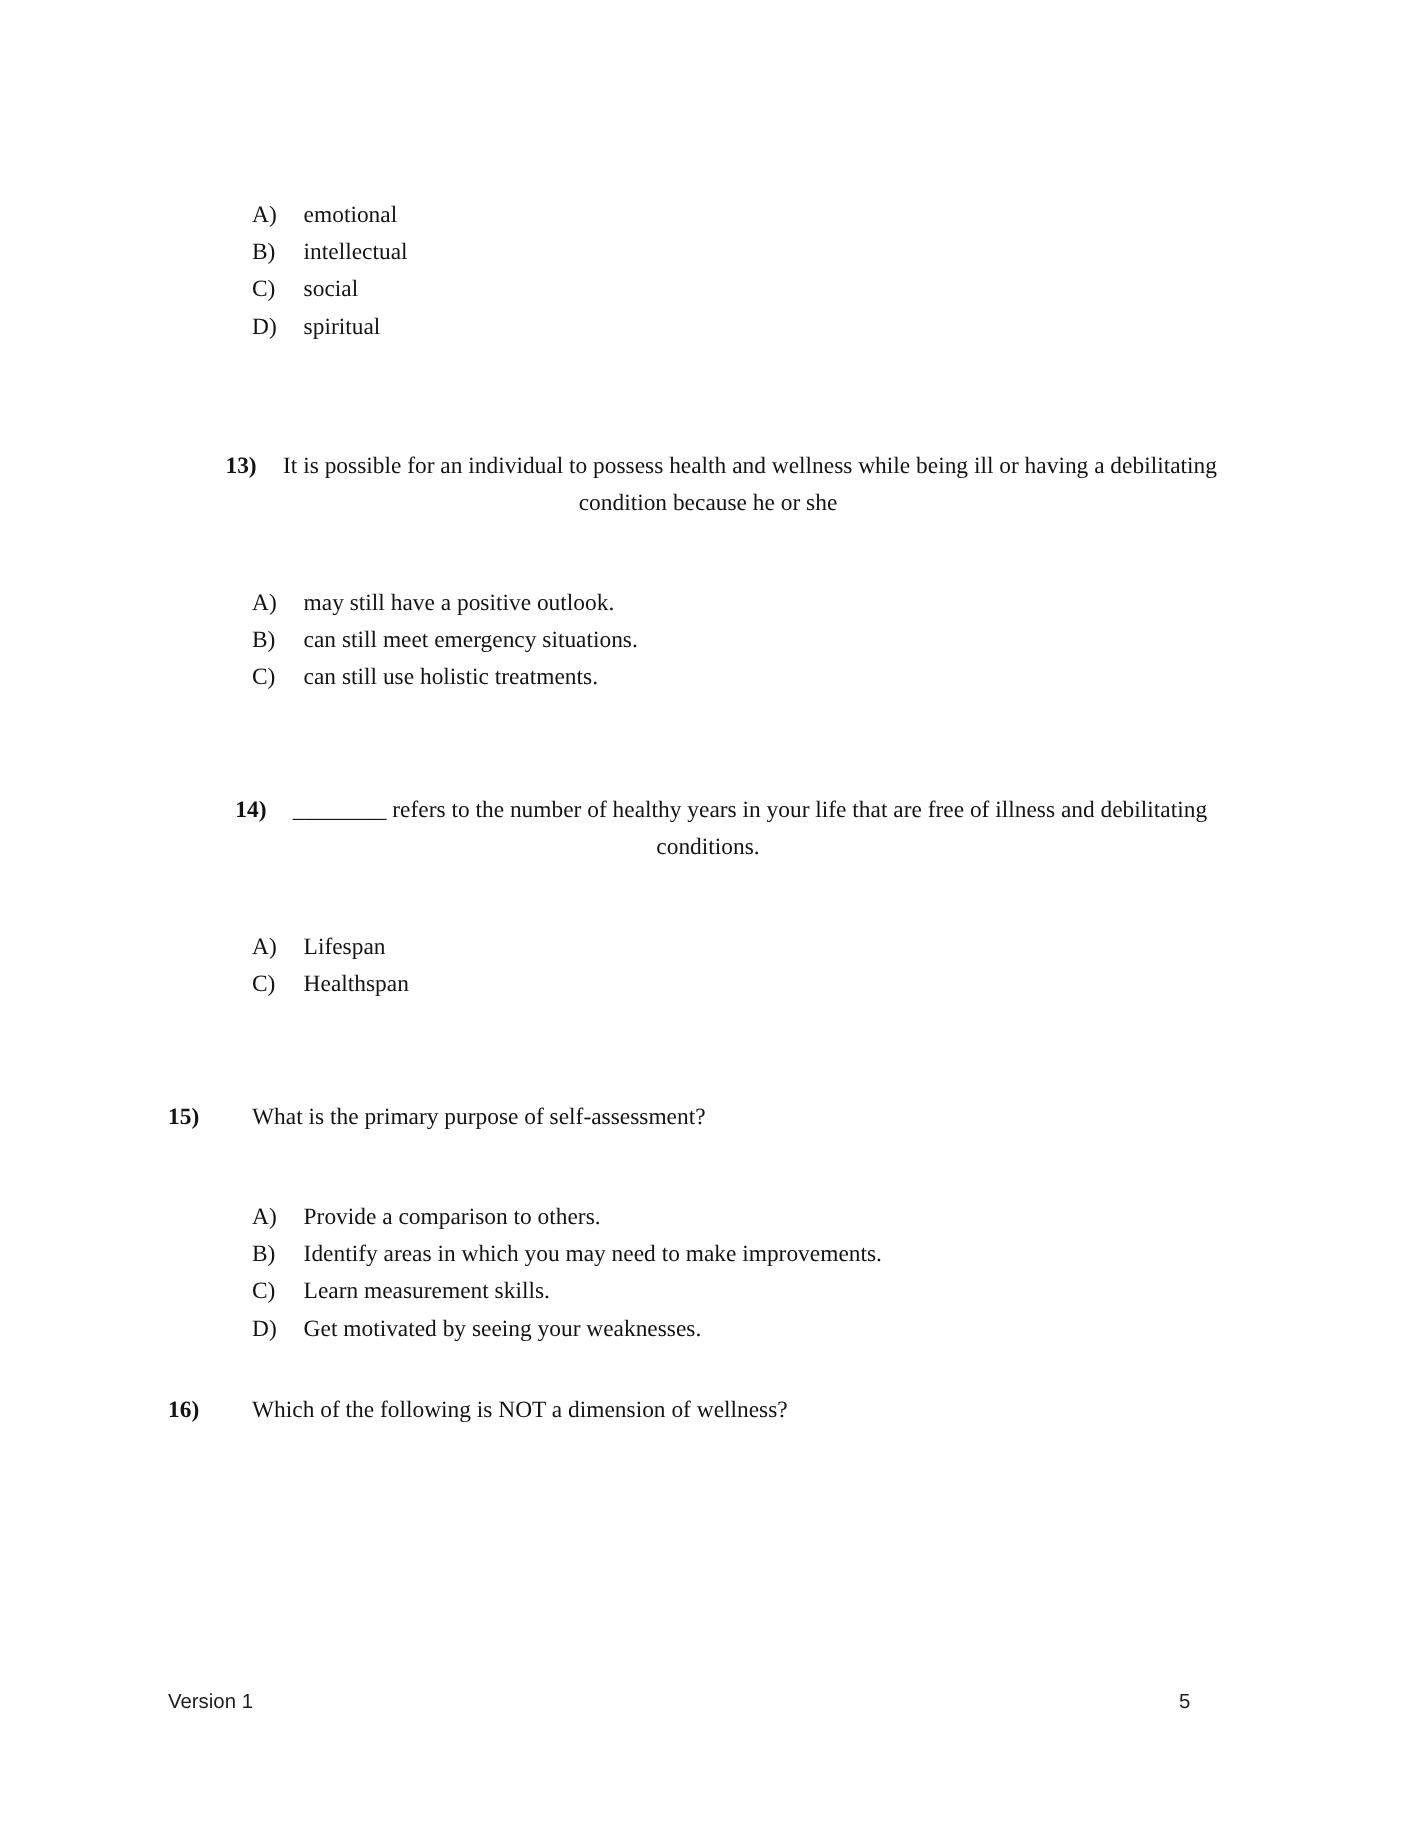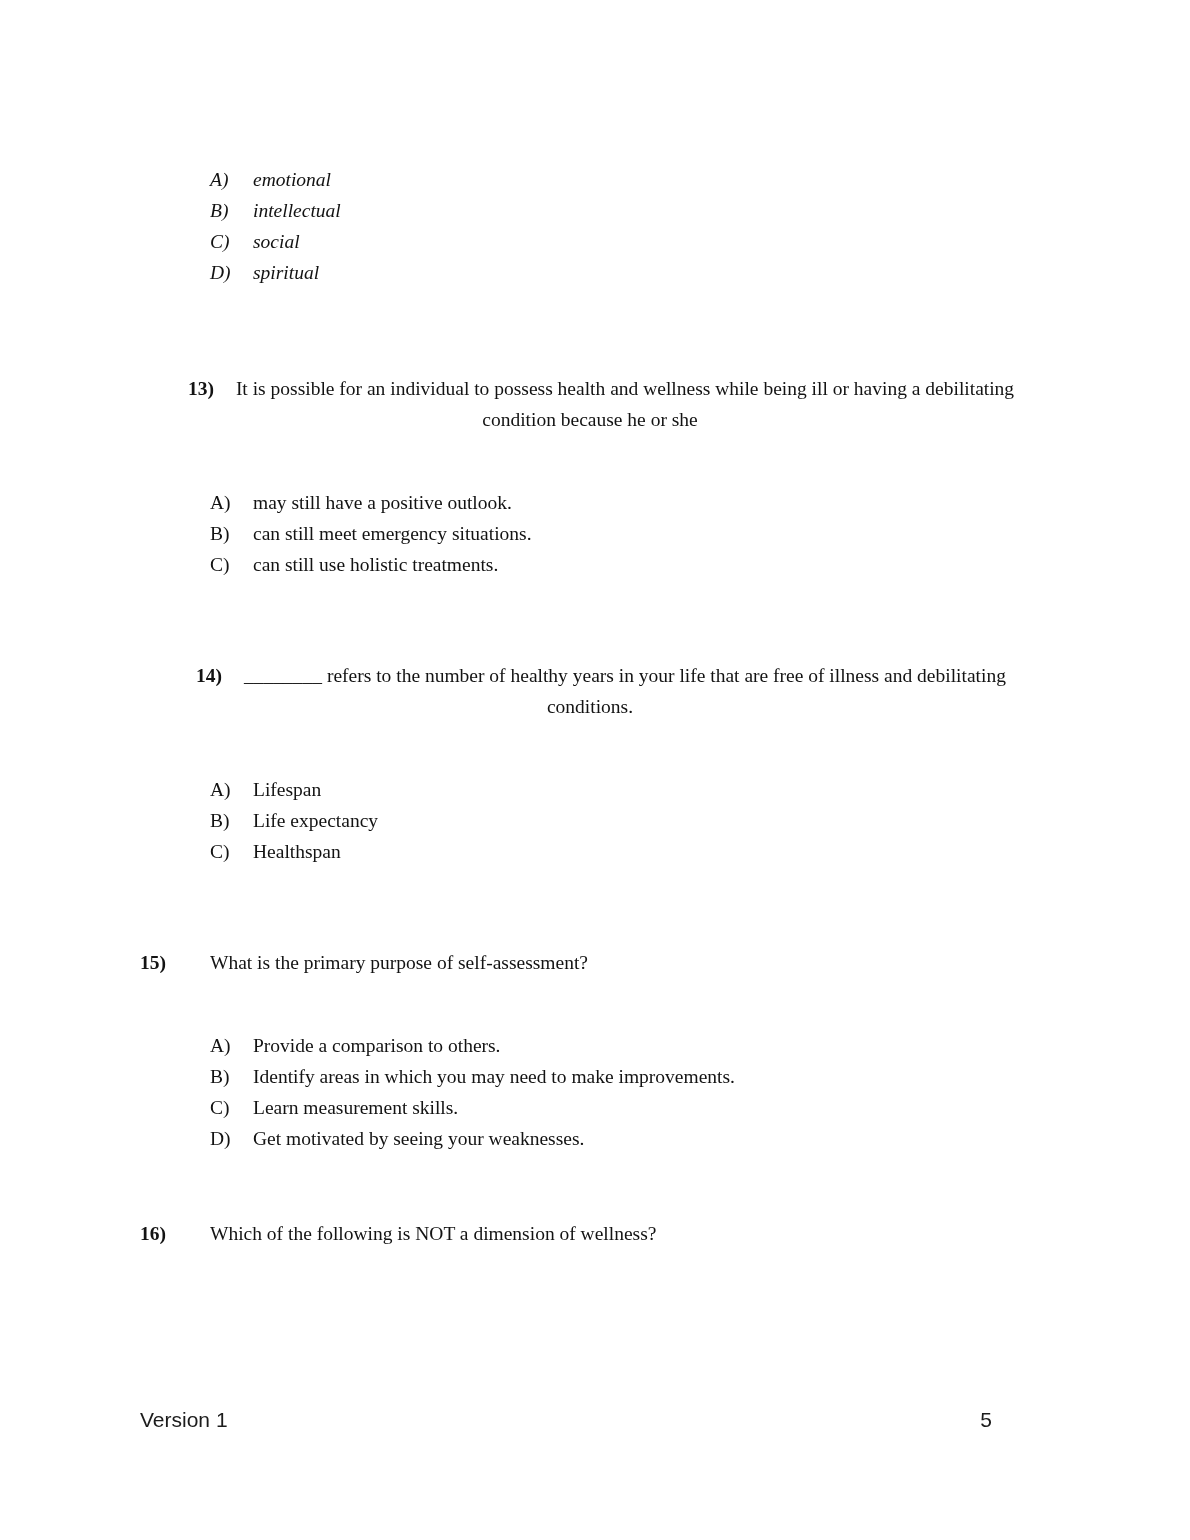--- a/index.html
+++ b/index.html
@@ -29,43 +29,42 @@
   }
   .qtext {
     
   }
   .options {
     margin-left: 70px;
     margin-top: 52px;
   }
   .options.orphan {
     margin-top: 0;
-    font-style: italic;
   }
   .option {
     line-height: 31px;
   }
   .option .letter {
     display: inline-block;
     width: 43px;
   }
   .q13 { margin-top: 85px; text-align: center; }
   .q14 { margin-top: 80px; text-align: center; }
   .q15 { margin-top: 80px; }
-  .q16 { margin-top: 64px; }
+  .q16 { margin-top: 37px; }
   .footer {
     position: absolute;
     left: 140px;
     right: 198px;
     top: 1408px;
     display: flex;
     justify-content: space-between;
     align-items: flex-end;
     font-family: "Liberation Sans", sans-serif;
-    font-size: 21px;
+    font-size: 17px;
     color: #1c1c1c;
   }
 </style>
 </head>
 <body>
 
 <div class="page">
   <div class="content">
 
     <div class="options orphan">
@@ -99,23 +98,20 @@
     </div>
 
     <div class="question q14">
       <span class="qnum">14)</span><span class="qtext">________ refers to the number of healthy years in your life that are free of illness and debilitating conditions.</span>
     </div>
     <div class="options">
       <div class="option">
         <span class="letter">A)</span><span>Lifespan</span>
       </div>
       <div class="option">
-        <span class="letter">B)</span><span>Life expectancy</span>
-      </div>
-      <div class="option">
         <span class="letter">C)</span><span>Healthspan</span>
       </div>
     </div>
 
     <div class="question q15">
       <span class="qnum">15)</span><span class="qtext">What is the primary purpose of self-assessment?</span>
     </div>
     <div class="options">
       <div class="option">
         <span class="letter">A)</span><span>Provide a comparison to others.</span>

